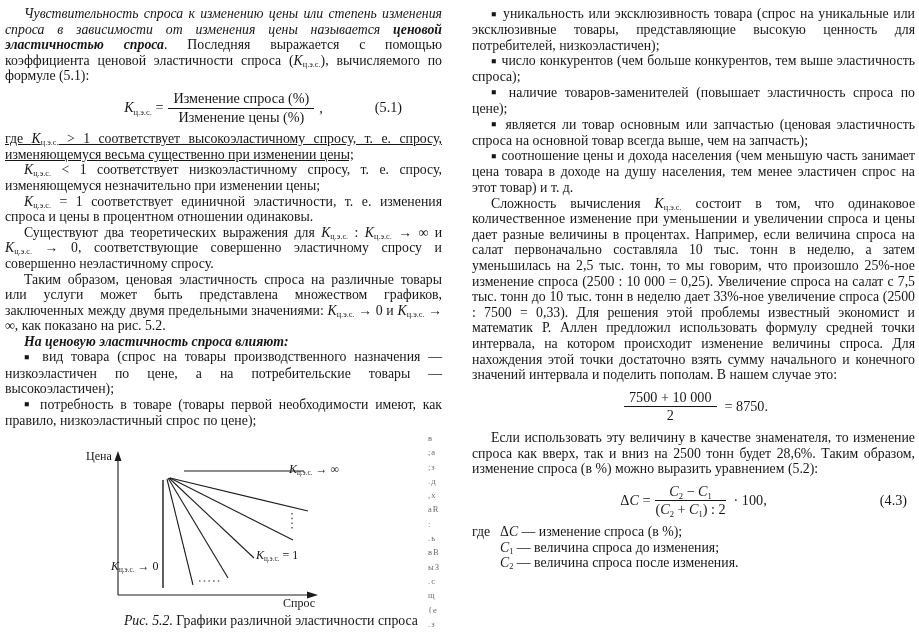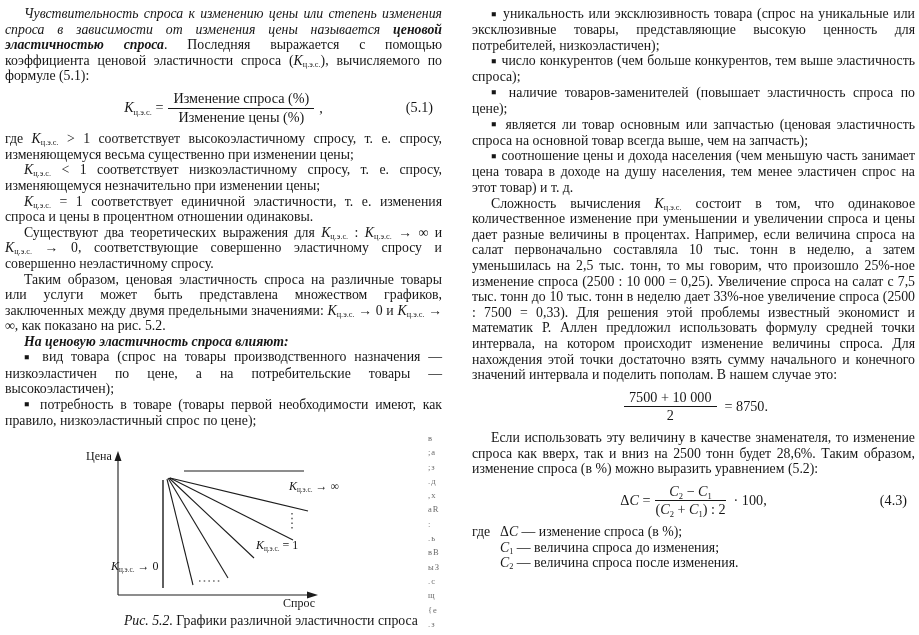--- a/index.html
+++ b/index.html
@@ -9,52 +9,52 @@
     font-family:"Liberation Serif", serif;
   }
   .col {
     position:absolute; top:6px;
     font-size:13.8px; line-height:15.6px; text-align:justify;
   }
   #col-left  { left:5px;  width:437px; }
   #col-right { left:472px; width:443px; }
   p { margin:0; }
   p.ind   { text-indent:19px; }
-  p.noind { text-indent:0; }
+  p.noind { text-indent:0;text-decoration:underline; }
   sub { font-size:0.6em; line-height:0; vertical-align:-0.3em; letter-spacing:0; }
   .blt { font-size:8.5px; vertical-align:1.5px; padding-right:1px; }
 
   
   .formula {
     position:relative; display:flex; align-items:center; justify-content:center;
     margin:7px 0 6px 0; font-size:14.2px; text-indent:0; text-align:center;
   }
   .frac { display:inline-block; text-align:center; margin:0 5px; }
   .frac .num { display:block; padding:0 5px 1px 5px; border-bottom:1.2px solid #161616; }
   .frac .den { display:block; padding-top:1px; }
   .f-after { align-self:flex-end; padding-bottom:9px; }
   .f-mid   { padding-left:3px; }
   .eqtag { position:absolute; top:50%; transform:translateY(-50%); }
-  .eqtag.t51 { right:9px; }
+  .eqtag.t51 { right:40px; }
   .eqtag.t52 { right:8px; }
 
   
   .where { }
   .where-line { text-align:left; }
   .where-intro { display:inline-block; width:28px; }
   .where-line.cont { padding-left:28px; }
 
   
   #figure { position:absolute; left:80px; top:450px; width:280px; height:162px; }
   #figure svg { position:absolute; left:0; top:0; }
   .figlab { position:absolute; font-size:12px; line-height:13px; white-space:nowrap; }
   .fl-y    { left:6px;   top:0px; }
   .fl-x    { left:203px; top:147px;text-align:center; }
-  .fl-inf  { left:209px; top:13px;margin-top:17px; }
-  .fl-one  { left:176px; top:89px;text-align:right; }
+  .fl-inf  { left:209px; top:13px; }
+  .fl-one  { left:176px; top:99px;text-align:right; }
   .fl-zero { left:31px;  top:110px; }
   #caption {
     position:absolute; left:30px; top:613px; width:388px;
     text-align:right; font-size:13.8px;
   }
 
   
   #gutter-noise {
     position:absolute; left:428px; top:431px; width:26px;
     font-size:8.5px; line-height:14.3px; color:#3d3d3d; opacity:0.78;

